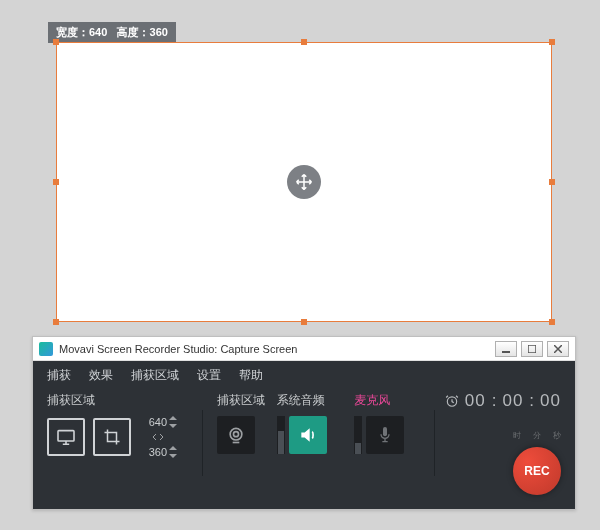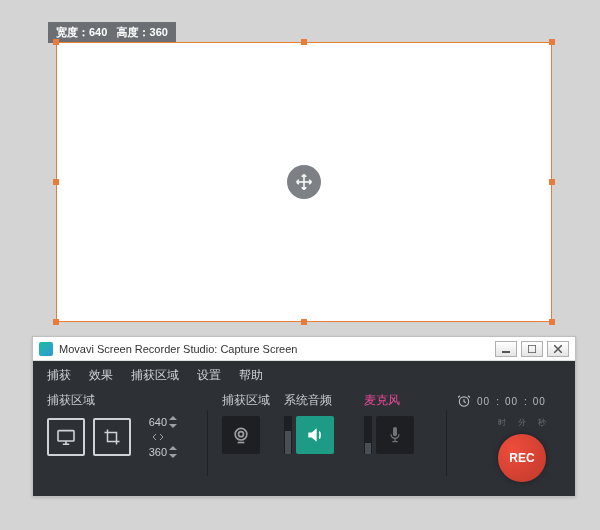--- a/index.html
+++ b/index.html
@@ -155,22 +155,22 @@
   }
   .mic-btn {
     width: 38px; height: 38px;
     background: #1d1f22;
     display:flex;align-items:center;justify-content:center;
     cursor:pointer;
     border-radius:2px;
   }
   .timer {
     display:flex; align-items:center; gap:6px;
-    color:#b6b9bc; font-size:10px;
-    margin-bottom: 7px;
+    color:#b6b9bc; font-size:17px;
+    margin-bottom: 20px;
     height:18px;
   }
   .timer .seg { letter-spacing: 1px; }
   .rec-btn {
     width: 48px; height: 48px;
     border-radius: 50%;
     background: radial-gradient(circle at 30% 30%, #ee4c3b, #c0392b);
     color:#fff; font-weight:bold; font-size:12px;
     display:flex;align-items:center;justify-content:center;
     cursor:pointer;

